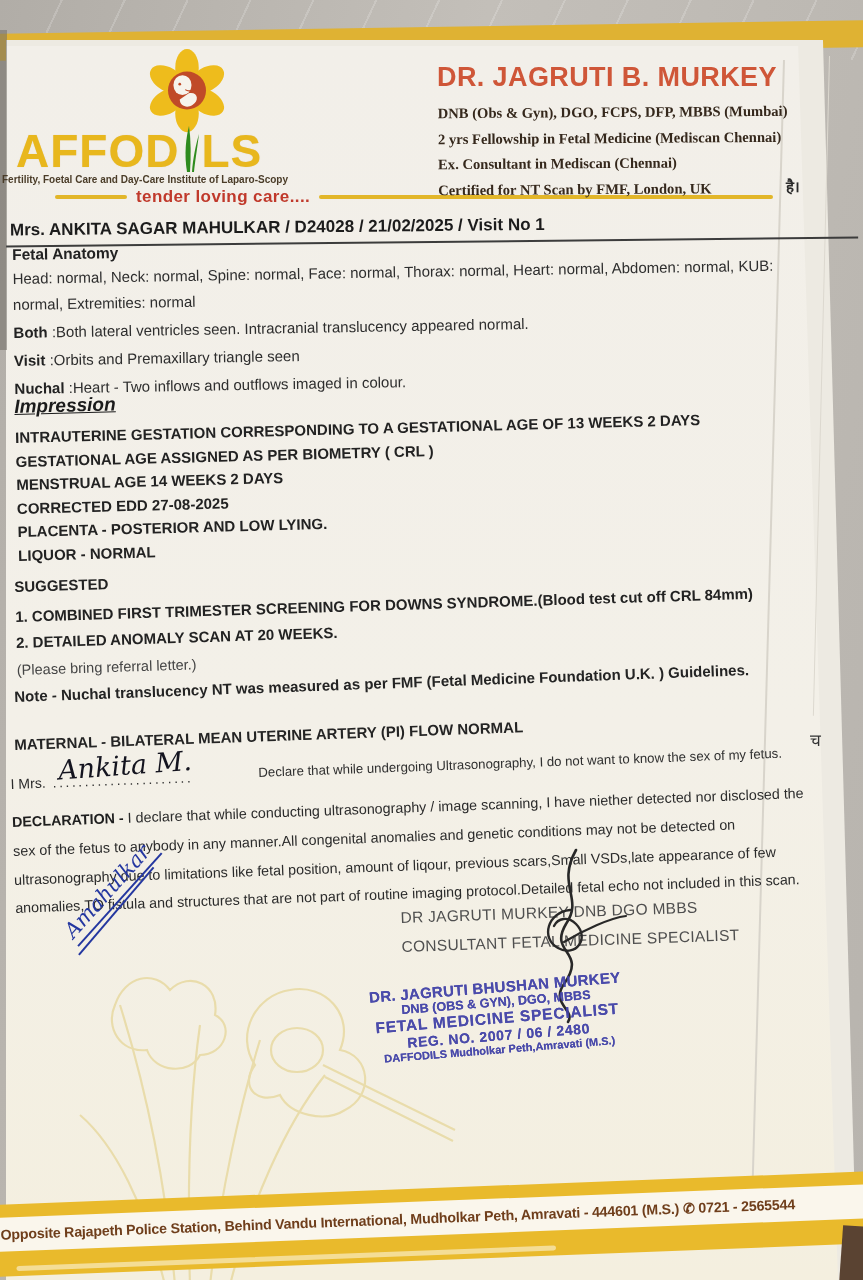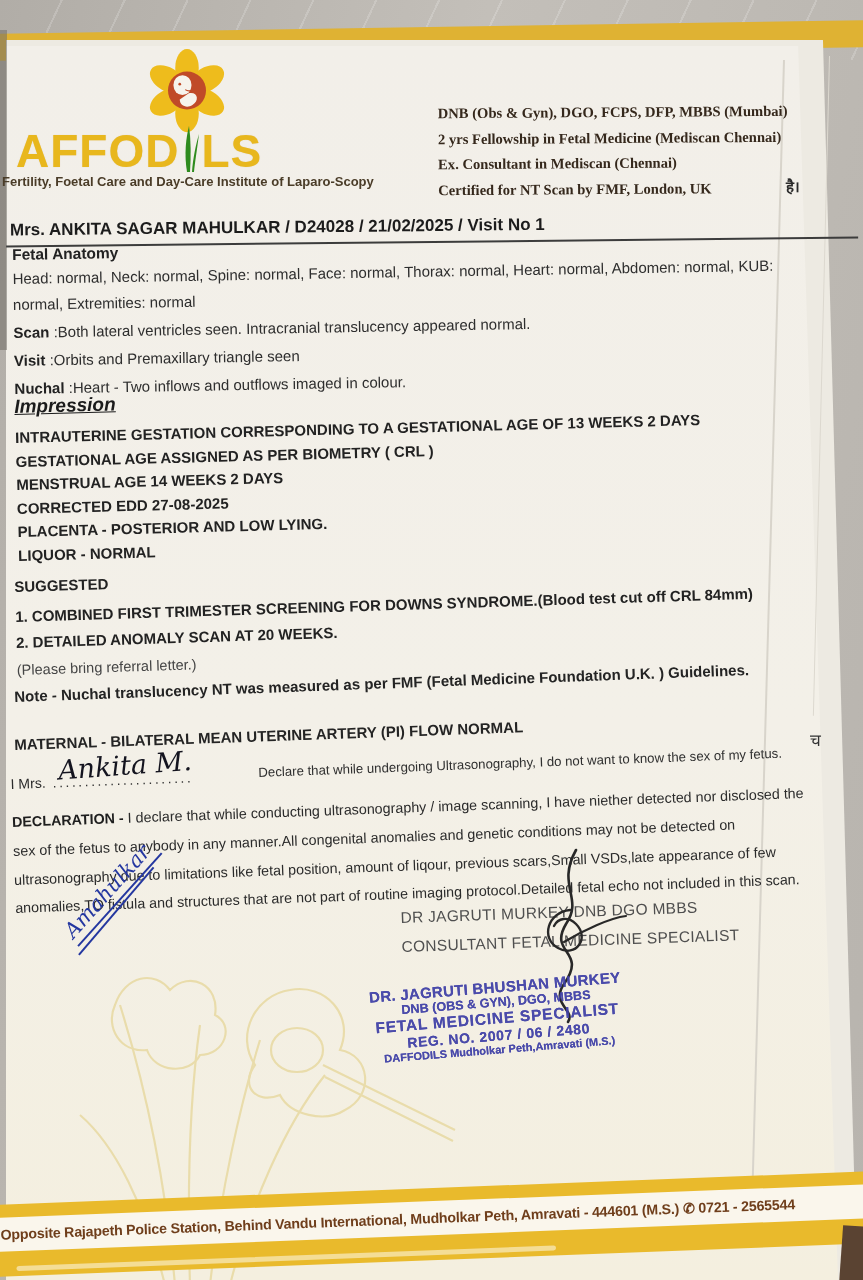--- a/index.html
+++ b/index.html
@@ -19,21 +19,21 @@
     background:linear-gradient(180deg,#f2efe9 0%,#f3f0e8 55%,#f4efdf 100%);
     clip-path:polygon(0 0,93.3% 0,98% 100%,0 100%);}
   .left-sliver{left:0;top:30px;width:7px;height:320px;background:#716d66;opacity:.55;}
   .corner-br{right:-4px;bottom:-6px;width:26px;height:60px;background:#5a4332;transform:rotate(4deg);}
   
   .logo-flower{left:138px;top:48px;width:98px;height:86px;}
   .logo-name{left:16px;top:124px;display:flex;align-items:center;
     font-weight:bold;font-size:46px;letter-spacing:1px;color:#e8b71d;
     text-shadow:0 0 1px rgba(180,120,0,.25);}
   .logo-name .grass{width:20px;height:46px;margin:0 1px 4px 1px;}
-  .logo-sub{left:2px;top:174px;width:300px;font-size:13px;font-weight:bold;color:#4a3c28;white-space:nowrap;}
+  .logo-sub{left:2px;top:174px;width:300px;font-size:10px;font-weight:bold;color:#4a3c28;white-space:nowrap;}
   .tagline-row{left:55px;top:187px;width:718px;display:flex;align-items:center;gap:9px;}
   .tag-bar{height:4px;background:#e2b629;border-radius:2px;}
   .tag-bar.l{width:72px;} .tag-bar.r{flex:1;}
   .tagline-text{font-size:17px;font-weight:bold;color:#c0392b;white-space:nowrap;letter-spacing:.4px;}
   .doc-name{left:437px;top:62px;font-size:27px;font-weight:bold;color:#cf5638;letter-spacing:.4px;white-space:nowrap;}
   .credentials{left:438px;top:100px;font-family:"Liberation Serif",serif;
     font-size:14.6px;font-weight:bold;color:#35281c;line-height:25.5px;white-space:nowrap;transform:rotate(-0.4deg);}
   .edge-frag-top{left:786px;top:176px;font-size:15px;color:#2a2a2a;font-weight:bold;}
   .edge-frag-mid{left:810px;top:728px;font-size:17px;color:#333;}
   .edge-line1{left:783px;top:60px;width:2px;height:1140px;background:#d8d4cb;transform:rotate(1.6deg);transform-origin:top;}
@@ -134,37 +134,43 @@
   </svg>
   <div class="abs logo-name">
     <span>AFFOD</span>
     <svg class="grass" viewBox="0 0 20 46">
       <path d="M7 46 C 4 28, 6 12, 9 0 C 11 14, 11 30, 10 46 Z" fill="#2e8b1e"></path>
       <path d="M12 46 C 13 32, 16 18, 19 8 C 17 24, 15 36, 14 46 Z" fill="#2e8b1e"></path>
     </svg>
     <span>LS</span>
   </div>
   <div class="abs logo-sub">Fertility, Foetal Care and Day-Care Institute of Laparo-Scopy</div>
-
+  <div class="abs tagline-row">
+    <div class="tag-bar l"></div>
+    <div class="tagline-text">tender loving care....</div>
+    <div class="tag-bar r"></div>
+  </div>
+
+  <div class="abs doc-name">DR. JAGRUTI B. MURKEY</div>
   <div class="abs credentials">
     <div>DNB (Obs &amp; Gyn), DGO, FCPS, DFP, MBBS (Mumbai)</div>
     <div>2 yrs Fellowship in Fetal Medicine (Mediscan Chennai)</div>
     <div>Ex. Consultant in Mediscan (Chennai)</div>
     <div>Certified for NT Scan by FMF, London, UK</div>
   </div>
   <div class="abs edge-frag-top">है।</div>
   <div class="abs edge-frag-mid">च</div>
 
   <div class="abs patient-row">Mrs. ANKITA SAGAR MAHULKAR / D24028 / 21/02/2025 / Visit No 1</div>
 
   <div class="abs anatomy">
     <div class="t">Fetal Anatomy</div>
     <div class="ln">Head: normal, Neck: normal, Spine: normal, Face: normal, Thorax: normal, Heart: normal, Abdomen: normal, KUB:</div>
     <div class="ln">normal, Extremities: normal</div>
-    <div class="dl"><b>Scan</b> <span>:Both lateral ventricles seen. Intracranial translucency appeared normal.</span></div>
+    <div class="dl"><b>Both</b> <span>:Both lateral ventricles seen. Intracranial translucency appeared normal.</span></div>
     <div class="dl"><b>Visit</b> <span>:Orbits and Premaxillary triangle seen</span></div>
     <div class="dl"><b>Nuchal</b> <span>:Heart - Two inflows and outflows imaged in colour.</span></div>
   </div>
 
   <div class="abs impression">
     <div class="t">Impression</div>
     <div class="ln">INTRAUTERINE GESTATION CORRESPONDING TO A GESTATIONAL AGE OF 13 WEEKS 2 DAYS</div>
     <div class="ln">GESTATIONAL AGE ASSIGNED AS PER BIOMETRY ( CRL )</div>
     <div class="ln">MENSTRUAL AGE 14 WEEKS 2 DAYS</div>
     <div class="ln">CORRECTED EDD 27-08-2025</div>

